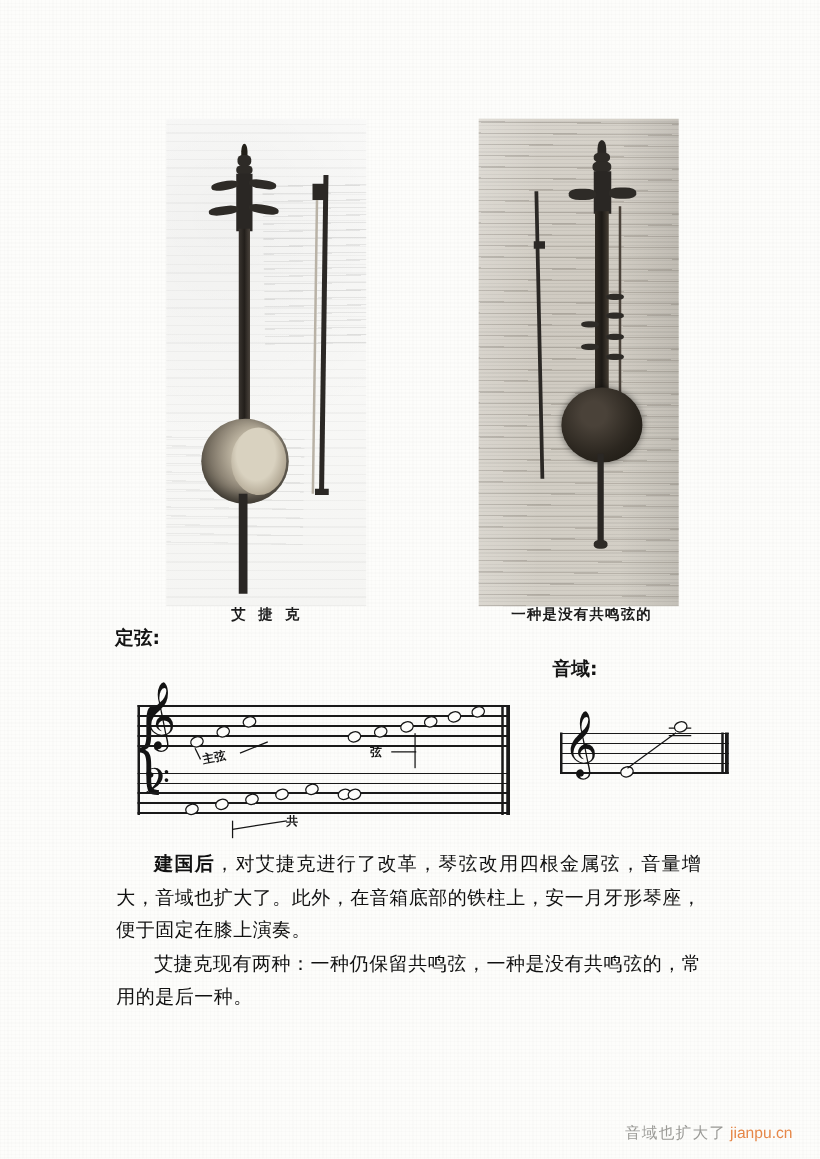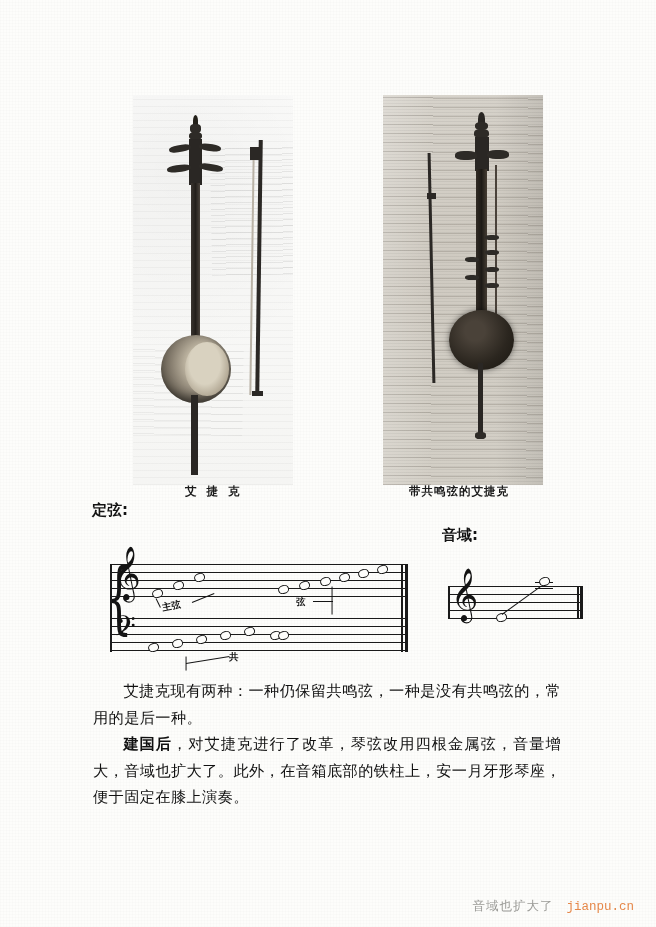--- a/index.html
+++ b/index.html
@@ -122,21 +122,21 @@
     position:absolute;left:0;right:0;top:836px;text-align:center;
     font-family:"DejaVu Serif","Liberation Serif",serif;
     font-style:italic;font-size:16px;font-weight:700;color:#1a1a1a;
     letter-spacing:2px;
   }
   #watermark{
     position:absolute;right:22px;bottom:12px;
     font-size:12.5px;white-space:nowrap;opacity:.85;
   }
   #watermark .wm-cn{color:#8a8a86;font-family:"DejaVu Sans",sans-serif;letter-spacing:1px;}
-  #watermark .wm-en{color:#e2732a;font-family:Liberation Mono, monospace;margin-left:13px;}
+  #watermark .wm-en{color:#e2732a;font-family:Liberation Sans, sans-serif;margin-left:3px;}
 </style>
 </head>
 <body>
 
 <div class="page">
 
   <div class="photo" id="photo-left">
     <div class="ghost"></div>
     <div class="ghost2"></div>
 
@@ -193,21 +193,21 @@
 
     <div class="bowl" style="left:66px;top:215px;width:65px;height:60px;z-index:2;
                 background:radial-gradient(circle at 40% 35%, #4a4239 0 18%, #2b261f 60%, #18150f 100%);
                 box-shadow:0 0 6px rgba(0,0,0,.5);"></div>
 
     <div class="neck" style="left:95px;top:268px;width:5px;height:73px;z-index:2;"></div>
     <div class="peg" style="left:92px;top:337px;width:11px;height:7px;z-index:2;"></div>
   </div>
 
   <div class="caption" id="caption-left">艾 捷 克</div>
-  <div class="caption" id="caption-right">带共鸣弦的艾捷克</div>
+  <div class="caption" id="caption-right">一种是没有共鸣弦的</div>
 
   <div class="sec-label" id="label-tuning">定弦:</div>
 
   <div class="staffbox" style="left:100px;top:560px;width:308px;height:100px;">
 
     <div class="brace" style="left:-6px;top:-2px;">{</div>
 
     <div class="stafflines" style="left:10px;top:4px;width:298px;height:34px;"></div>
 
     <div class="stafflines" style="left:10px;top:58px;width:298px;height:34px;"></div>
@@ -263,22 +263,22 @@
     <div class="note" style="left:48px;top:33px;"></div>
 
     <div class="leader" style="left:54px;top:34px;width:48px;transform:rotate(-36deg);"></div>
 
     <div class="ledger" style="left:87px;top:2px;width:18px;"></div>
     <div class="ledger" style="left:87px;top:8px;width:18px;"></div>
     <div class="note" style="left:91px;top:-3px;"></div>
   </div>
 
   <div id="body-text">
+    <p><b>建国后</b><span>，对艾捷克进行了改革，琴弦改用四根金属弦，音量增大，音域也扩大了。此外，在音箱底部的铁柱上，安一月牙形琴座，便于固定在膝上演奏。</span></p>
     <p><span>艾捷克现有两种：一种仍保留共鸣弦，一种是没有共鸣弦的，常用的是后一种。</span></p>
-    <p><b>建国后</b><span>，对艾捷克进行了改革，琴弦改用四根金属弦，音量增大，音域也扩大了。此外，在音箱底部的铁柱上，安一月牙形琴座，便于固定在膝上演奏。</span></p>
   </div>
 
 
   <div id="watermark">
     <span class="wm-cn">音域也扩大了</span><span class="wm-en">jianpu.cn</span>
   </div>
 
 </div>
 
 </body></html>

